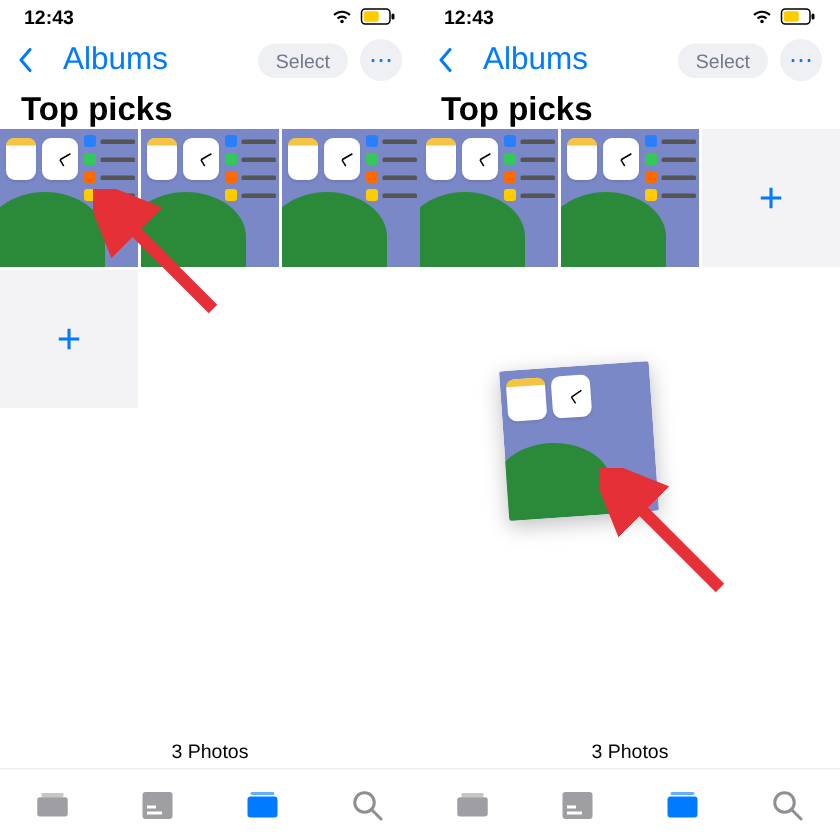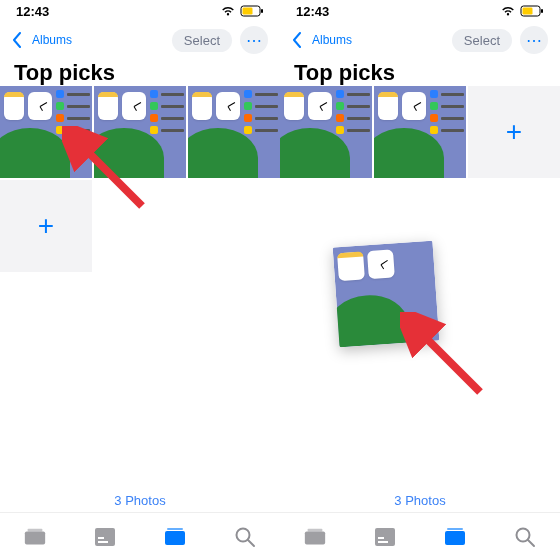--- a/index.html
+++ b/index.html
@@ -1,31 +1,31 @@
 <!DOCTYPE html>
 <html><head>
 <meta charset="utf-8">
 <style>
   * { box-sizing: border-box; margin: 0; padding: 0; }
   body { font-family: -apple-system, "Helvetica Neue", Arial, sans-serif; background: #fff; width: 560px; height: 560px; display: flex; }
   .phone { width: 280px; height: 560px; background: #fff; display: flex; flex-direction: column; position: relative; }
   .status-bar { height: 22px; display: flex; justify-content: space-between; align-items: center; padding: 0 16px; font-size: 13px; font-weight: 600; text-align: center; }
   .sb-right { display: flex; align-items: center; gap: 4px; }
   .nav { height: 36px; display: flex; align-items: center; justify-content: space-between; padding: 0 12px; }
-  .back { color: #007aff; font-size: 12px; display: flex; align-items: center; gap: 10px; }
+  .back { color: #007aff; font-size: 21px; display: flex; align-items: center; gap: 20px; }
   .back svg { width: 10px; height: 16px; }
   .nav-actions { display: flex; gap: 8px; align-items: center; }
   .select-btn { background: #eef0f3; color: #70778a; font-size: 13px; font-weight: 500; padding: 4px 12px; border-radius: 14px; }
   .more-btn { width: 28px; height: 28px; background: #eef0f3; border-radius: 14px; color: #007aff; font-size: 16px; display: flex; align-items: center; justify-content: center; }
   .title { font-size: 22px; font-weight: 700; padding: 2px 14px 0; }
   .grid { display: flex; flex-wrap: wrap; gap: 2px; }
   .thumb { width: 92px; height: 92px; background: #f3f3f5; position: relative; overflow: hidden; }
   .add { width: 92px; height: 92px; background: #f3f3f5; display: flex; align-items: center; justify-content: center; color: #007aff; font-size: 28px; font-weight: 300; }
   .content { flex: 1; position: relative; }
-  .count { text-align: center; font-size: 13px; color: #3b82f6; padding: 8px 0 4px; }
+  .count { text-align: center; font-size: 13px; color: #000000; padding: 8px 0 4px; }
   .tabbar { height: 48px; display: flex; justify-content: space-around; align-items: center; border-top: 0.5px solid #eee; }
   .tab { width: 24px; height: 22px; color: #8e8e93; display:flex; align-items:center; justify-content:center; }
   .tab.active { color: #007aff; }
   .floating { position: absolute; width: 100px; height: 100px; transform: rotate(-4deg); box-shadow: 0 4px 14px rgba(0,0,0,.25); border-radius: 2px; overflow: hidden; }
   .arrow { position: absolute; width: 90px; height: 90px; pointer-events: none; }
   
   .shot { position: absolute; inset: 0; background:#7a88c7; }
   .shot .widgets { position:absolute; top:6px; left:4px; right:40px; display:flex; gap:4px; }
   .widget { background:#fff; border-radius:6px; height:28px; flex:1; box-shadow:0 1px 2px rgba(0,0,0,.1); }
   .widget.y::before { content:""; display:block; height:5px; background:#f6c445; border-radius:6px 6px 0 0; }

